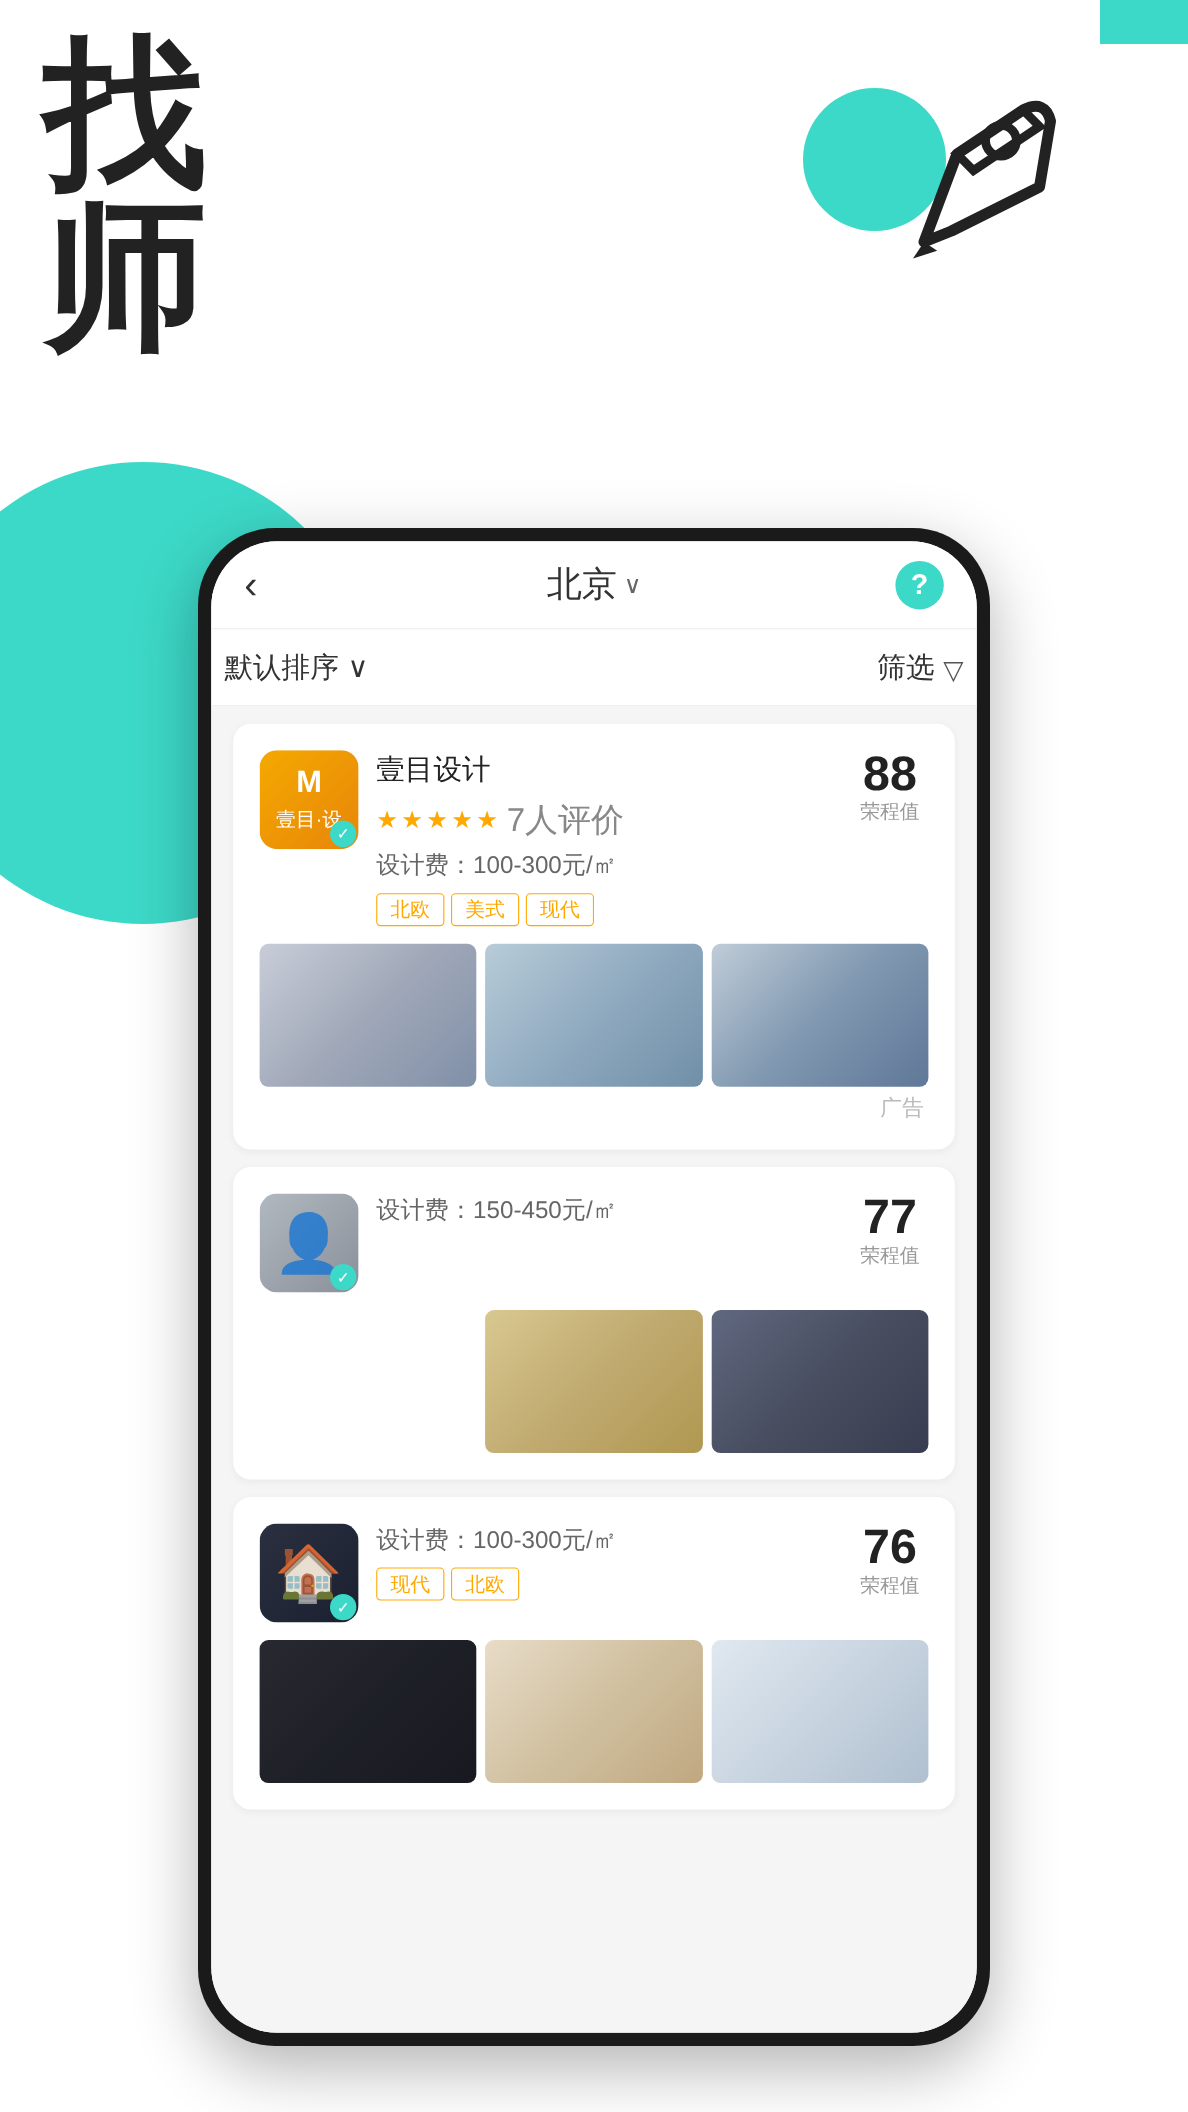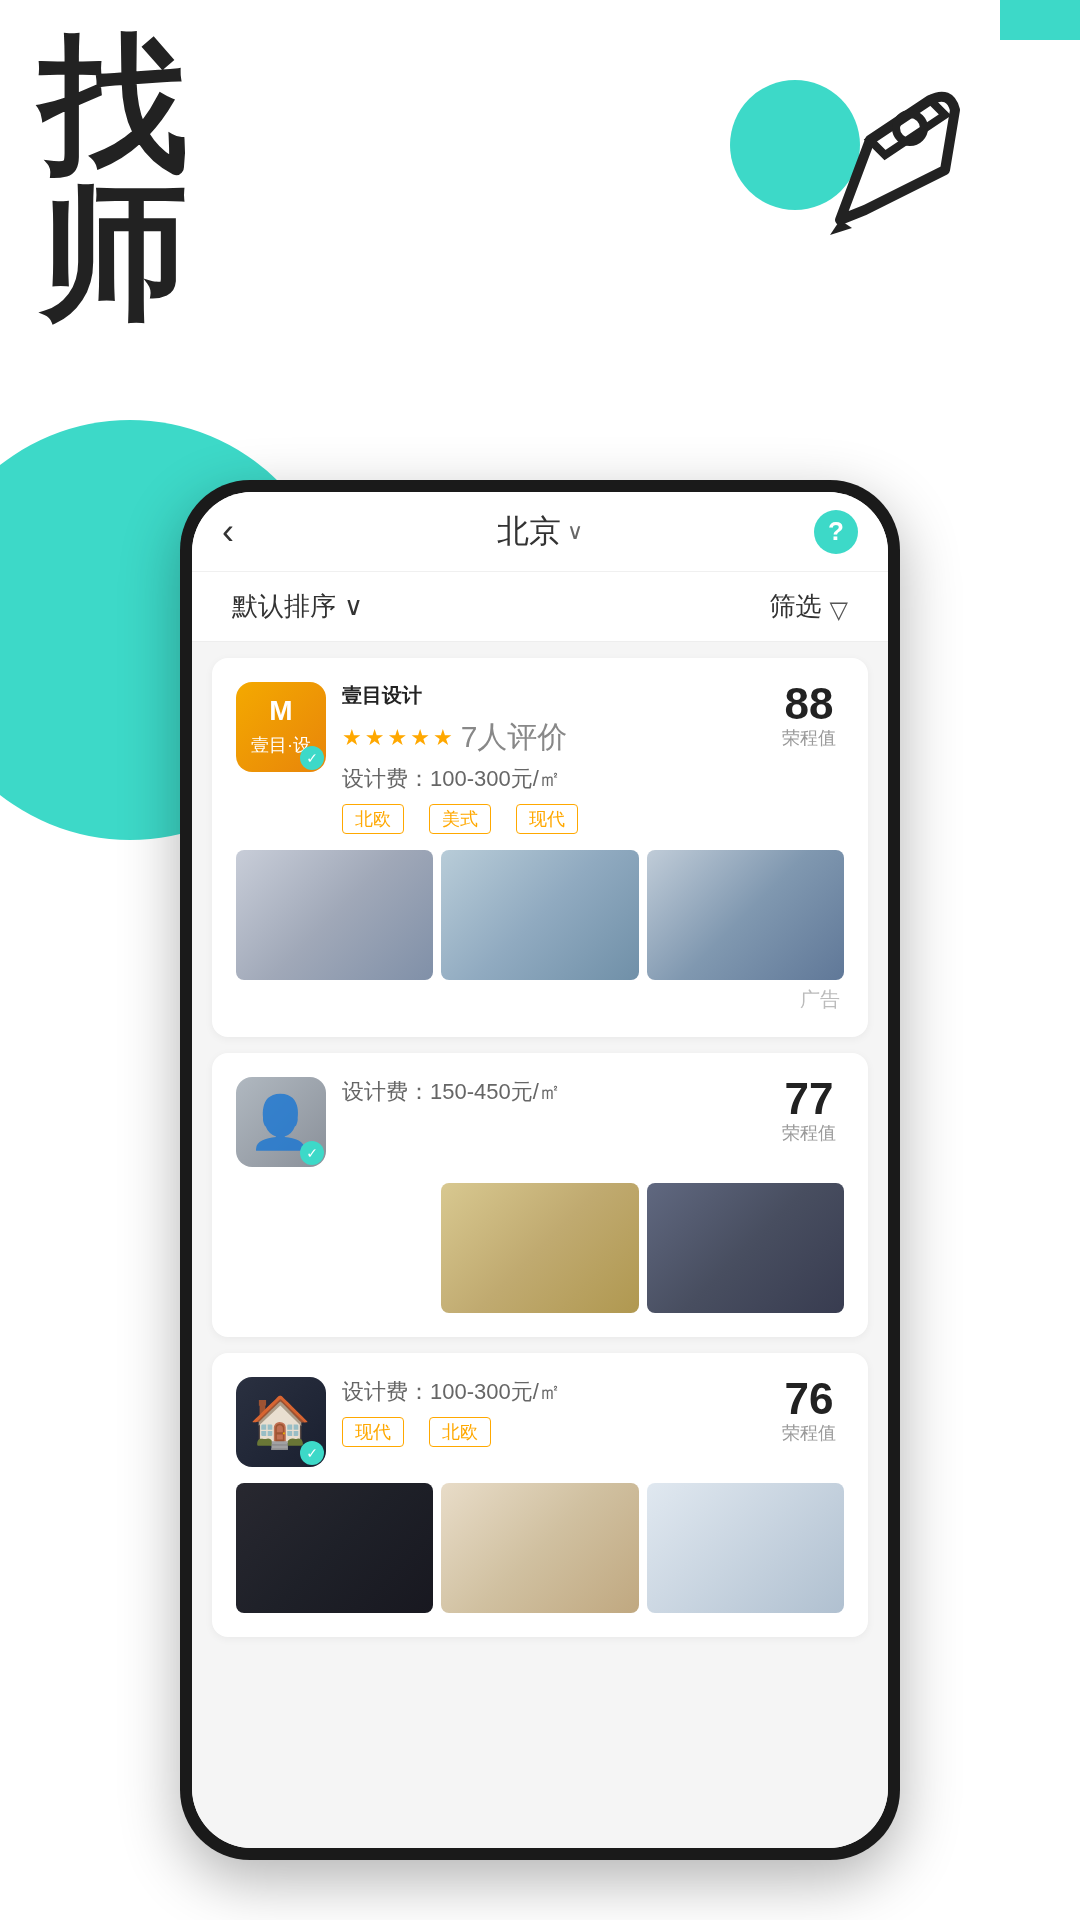--- a/index.html
+++ b/index.html
@@ -152,21 +152,21 @@
       font-weight: bold;
     }
 
     
     .filter-bar {
       background: #ffffff;
       height: 70px;
       display: flex;
       align-items: center;
       justify-content: space-between;
-      padding: 0 40px;
+      padding: 0 12px;
       flex-shrink: 0;
       border-bottom: 1px solid #eeeeee;
     }
     .filter-left {
       display: flex;
       align-items: center;
       gap: 8px;
       font-size: 26px;
       color: #333;
     }
@@ -262,22 +262,22 @@
       background: linear-gradient(135deg, #2a3040 0%, #1a2030 100%);
       display: flex;
       align-items: center;
       justify-content: center;
       font-size: 44px;
     }
     .card-info {
       flex: 1;
     }
     .designer-name {
-      font-size: 20px;
-      font-weight: 700;
+      font-size: 26px;
+      font-weight: 400;
       color: #222;
       margin-bottom: 8px;
     }
     .rating-row {
       display: flex;
       align-items: center;
       gap: 8px;
       margin-bottom: 6px;
     }
     .stars {
@@ -292,21 +292,21 @@
       font-size: 30px;
       color: #888;
     }
     .price-row {
       font-size: 22px;
       color: #666;
       margin-bottom: 10px;
     }
     .tags-row {
       display: flex;
-      gap: 25px;
+      gap: 6px;
       flex-wrap: wrap;
     }
     .tag {
       border: 1px solid #FFA800;
       color: #FFA800;
       font-size: 18px;
       padding: 2px 12px;
       border-radius: 4px;
     }
     .score-box {

